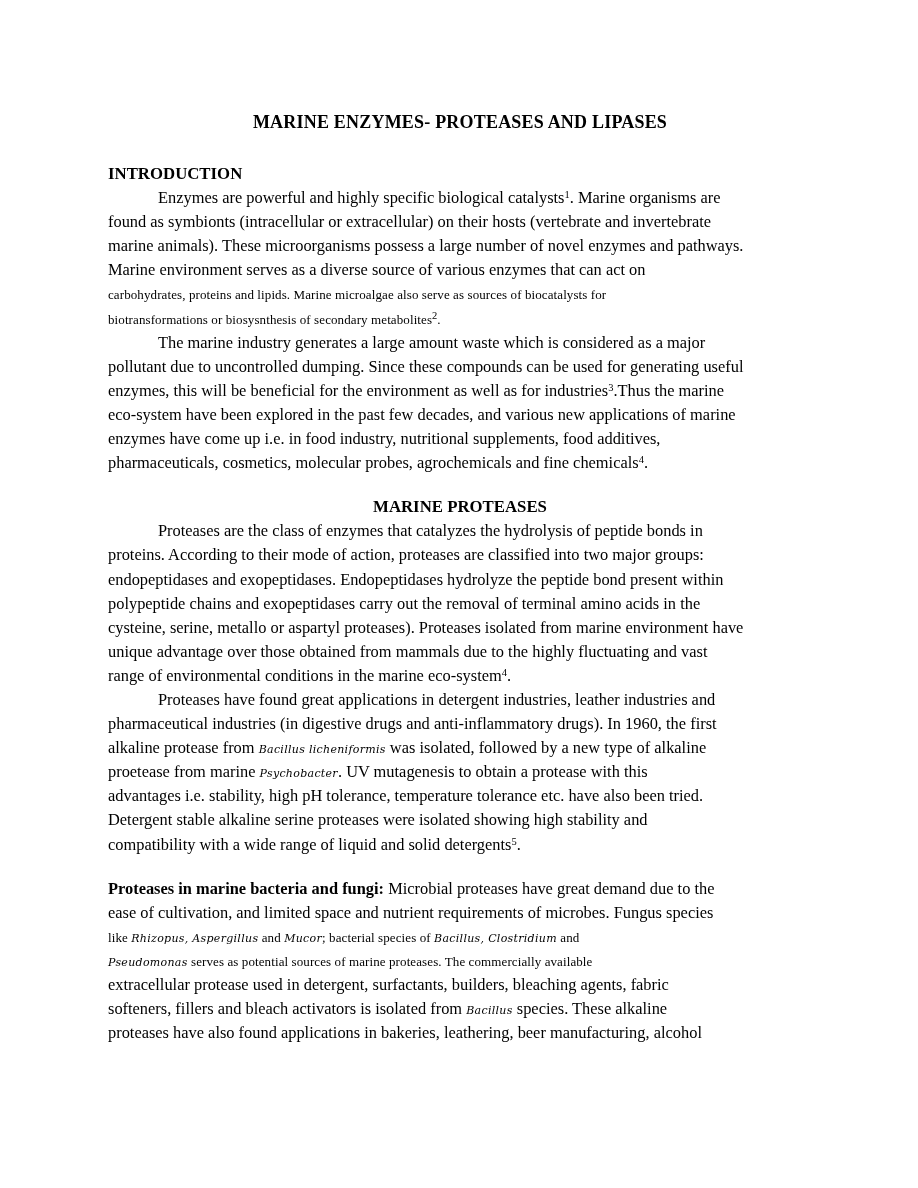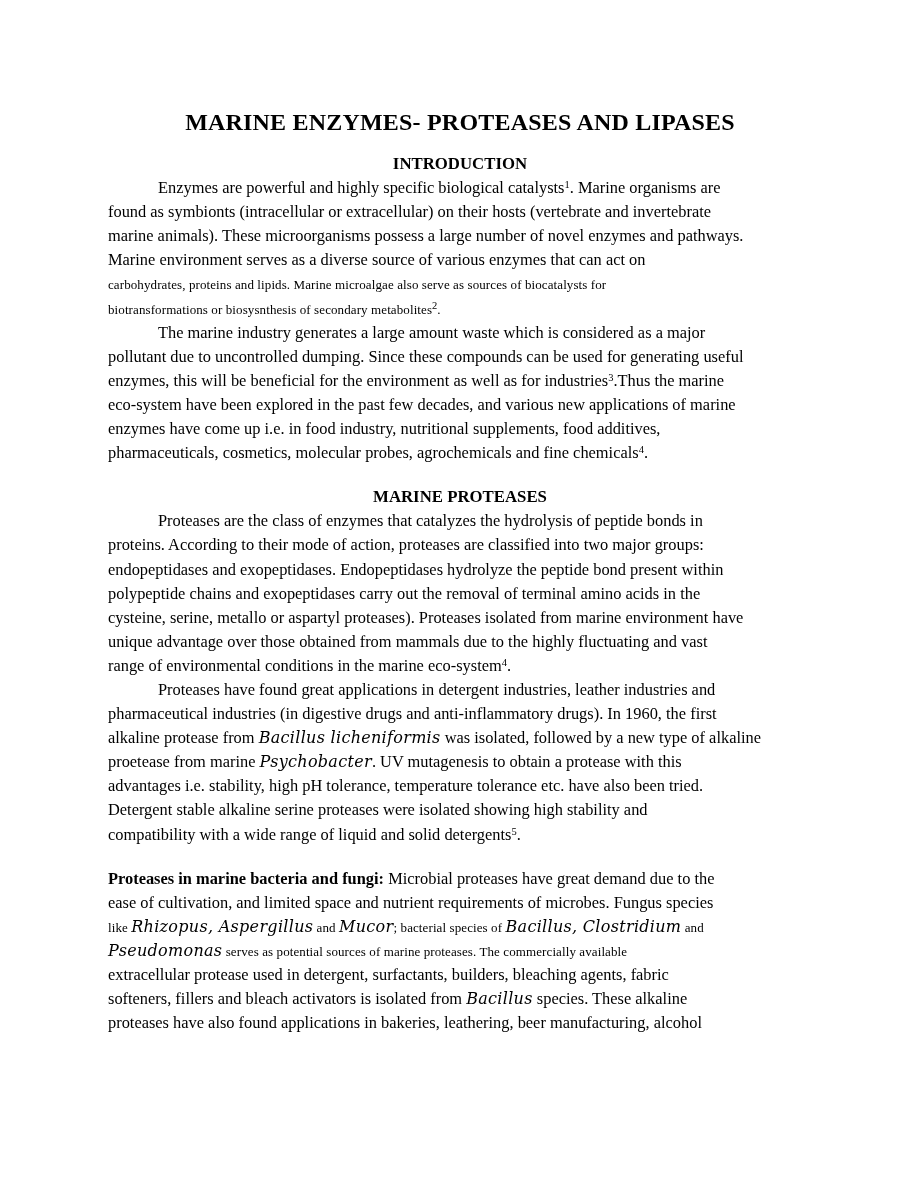--- a/index.html
+++ b/index.html
@@ -18,49 +18,48 @@
   }
   .content {
     position: absolute;
     left: 108px;
     top: 110px;
     width: 704px;
   }
   .doc-title {
     text-align: center;
     font-weight: 700;
-    font-size: 24px;
+    font-size: 18px;
     line-height: 24px;
     letter-spacing: 0.2px;
     white-space: nowrap;
   }
   .sec-heading {
     font-weight: 700;
     font-size: 16.8px;
     line-height: 24.1px;
-    margin-top: 18px;
-    text-align: center;
+    margin-top: 28px;
   }
   .sec-heading.center {
     text-align: center;
     margin-top: 20px;
   }
   .para { margin: 0; }
   .para.space-before { margin-top: 20px; }
   .line {
     font-size: 16.4px;
     line-height: 24.1px;
     height: 24.1px;
     white-space: nowrap;
   }
   .line.indent { text-indent: 50px; }
   .it {
     font-family: "DejaVu Serif", serif;
     font-style: italic;
-    font-size: 16px;
+    font-size: 11px;
     letter-spacing: 0.3px;
   }
   .f2 {
     font-family: Liberation Serif, serif;
     font-size: 13px;
     letter-spacing: 0.1px;
   }
   .b { font-weight: 700; }
   sup.fn {
     font-size: 10.5px;

